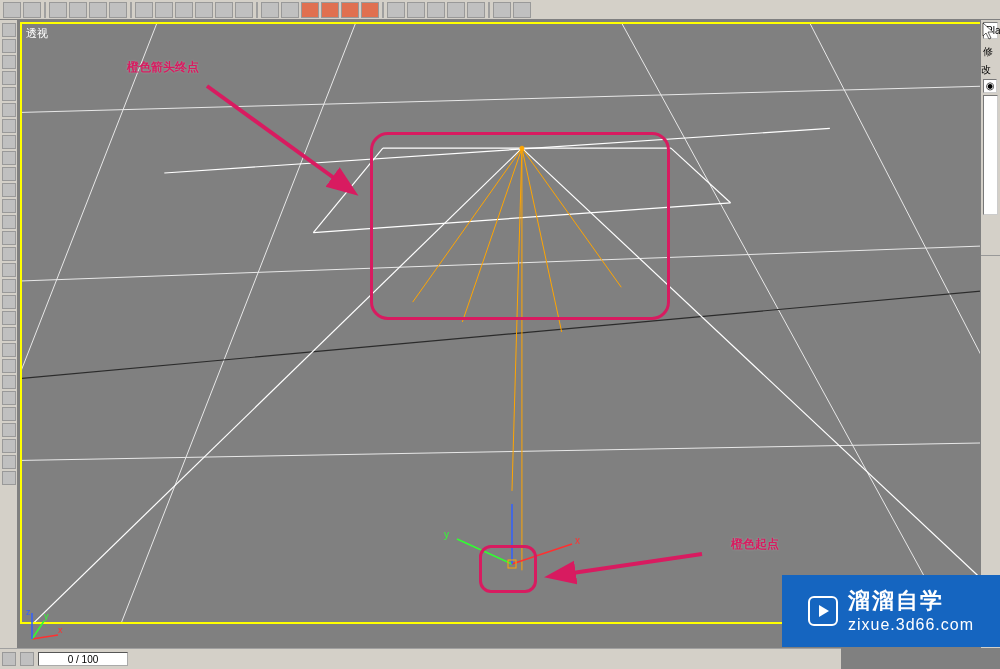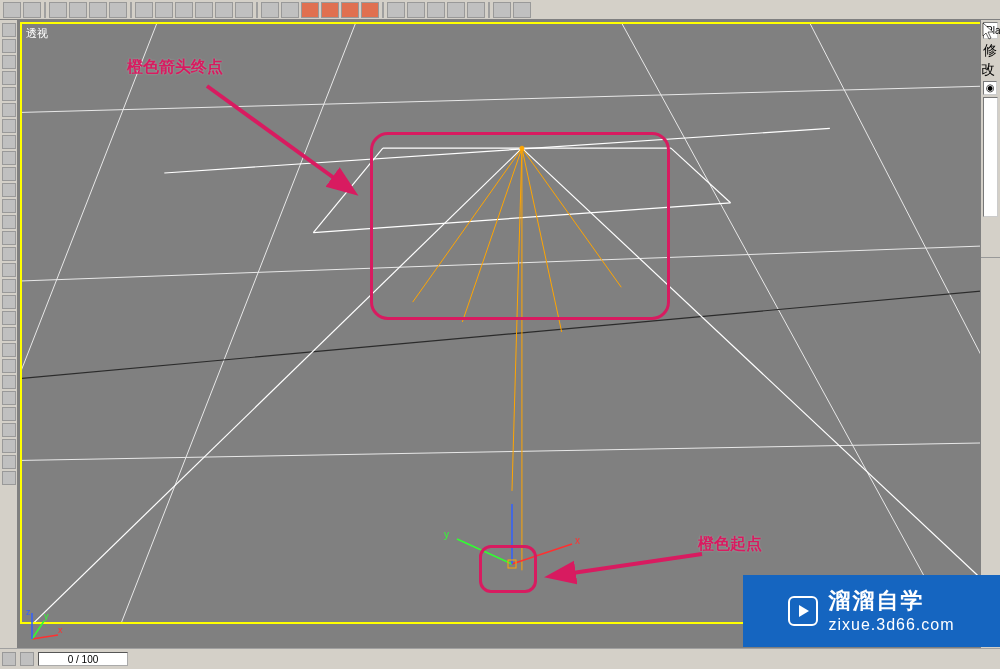--- a/index.html
+++ b/index.html
@@ -4,33 +4,33 @@
 <style>
   * { margin: 0; padding: 0; box-sizing: border-box; }
   body { width: 1000px; height: 669px; background: #808080; font-family: "Microsoft YaHei", Arial, sans-serif; overflow: hidden; position: relative; }
   .top-toolbar { position: absolute; top: 0; left: 0; width: 1000px; height: 20px; background: #d4d0c8; border-bottom: 1px solid #808080; display: flex; align-items: center; padding: 0 2px; }
   .top-toolbar .tb-item { width: 18px; height: 16px; margin: 0 1px; background: #c0c0c0; border: 1px solid #999; display: inline-block; }
   .top-toolbar .tb-sep { width: 2px; height: 16px; background: #a0a0a0; margin: 0 2px; }
   .left-toolbar { position: absolute; top: 20px; left: 0; width: 18px; height: 628px; background: #d4d0c8; border-right: 1px solid #808080; display: flex; flex-direction: column; align-items: center; padding-top: 2px; }
   .left-toolbar .lt-item { width: 14px; height: 14px; margin: 1px 0; background: #c0c0c0; border: 1px solid #999; }
   .right-panel { position: absolute; top: 20px; right: 0; width: 20px; height: 628px; background: #d4d0c8; border-left: 1px solid #808080; }
   .right-panel .rp-label { font-size: 10px; padding: 2px; color: #000; background: #fff; border: 1px inset #ccc; margin: 2px; display: block; }
-  .right-panel .rp-text { font-size: 14px; padding: 2px; color: #000; }
+  .right-panel .rp-text { font-size: 10px; padding: 2px; color: #000; }
   .viewport { position: absolute; top: 22px; left: 20px; width: 982px; height: 602px; border: 2px solid #ffff00; background: #808080; overflow: hidden; }
   .viewport-label { position: absolute; top: 2px; left: 4px; font-size: 11px; color: #fff; z-index: 3; }
   .grid-svg { position: absolute; top: 0; left: 0; width: 100%; height: 100%; }
   .annotation { position: absolute; z-index: 5; }
-  .annotation-text { color: #d81b60; font-size: 16px; font-weight: 600; text-shadow: 0 0 2px rgba(255,255,255,0.3); }
+  .annotation-text { color: #d81b60; font-size: 12px; font-weight: 600; text-shadow: 0 0 2px rgba(255,255,255,0.3); }
   .highlight-box { position: absolute; border: 3px solid #d81b60; border-radius: 18px; z-index: 4; }
-  .bottom-bar { position: absolute; left: 0; bottom: 0; width: 1000px; height: 21px; background: #d4d0c8; border-top: 1px solid #a0a0a0; display: flex; align-items: center; }
+  .bottom-bar { position: absolute; left: 0; bottom: 0; width: 841px; height: 21px; background: #d4d0c8; border-top: 1px solid #a0a0a0; display: flex; align-items: center; }
   .bottom-bar .bb-arrow { width: 14px; height: 14px; background: #c0c0c0; border: 1px solid #999; margin: 0 2px; }
   .timeline-slot { width: 90px; height: 14px; background: #fff; border: 1px inset #aaa; font-size: 10px; color: #000; text-align: center; line-height: 14px; margin: 0 2px; }
   .axis-tripod { position: absolute; left: 24px; bottom: 22px; width: 40px; height: 40px; z-index: 6; }
   .gizmo-tripod { position: absolute; z-index: 4; }
-  .watermark { position: absolute; right: 0; bottom: 22px; width: 257px; height: 72px; background: #1565c0; display: flex; align-items: center; justify-content: center; color: #fff; z-index: 10; }
+  .watermark { position: absolute; right: 0; bottom: 22px; width: 218px; height: 72px; background: #1565c0; display: flex; align-items: center; justify-content: center; color: #fff; z-index: 10; }
   .watermark .wm-icon { width: 30px; height: 30px; border: 2px solid #fff; border-radius: 6px; display: flex; align-items: center; justify-content: center; margin-right: 10px; }
   .watermark .wm-icon svg { width: 16px; height: 16px; }
   .watermark .wm-text { display: flex; flex-direction: column; line-height: 1.2; }
   .watermark .wm-main { font-size: 22px; font-weight: 600; letter-spacing: 2px; }
   .watermark .wm-sub { font-size: 16px; letter-spacing: 1px; }
   .cursor-icon { position: absolute; top: 22px; right: 4px; width: 14px; height: 18px; z-index: 7; }
 </style>
 </head>
 <body>
 
@@ -157,21 +157,21 @@
       <text x="143" y="50" fill="#ff3030" font-size="10">x</text>
       <line x1="80" y1="70" x2="25" y2="45" stroke="#30ff30" stroke-width="1.5"></line>
       <text x="12" y="44" fill="#30ff30" font-size="10">y</text>
       <line x1="80" y1="70" x2="80" y2="10" stroke="#3060ff" stroke-width="1.5"></line>
       <rect x="76" y="66" width="8" height="8" fill="none" stroke="#ffa500" stroke-width="1"></rect>
     </svg>
   </div>
 
   <div class="highlight-box" style="top:521px; left:457px; width:58px; height:48px; border-radius:12px;"></div>
 
-  <div class="annotation" style="top:510px; left:676px;font-family:Liberation Mono, monospace;">
+  <div class="annotation" style="top:510px; left:709px;">
     <span class="annotation-text">橙色起点</span>
   </div>
   <svg class="annotation" style="top:520px; left:515px; width:175px; height:50px; overflow:visible;">
     <defs>
       <marker id="arrowheadBot" markerWidth="8" markerHeight="8" refX="6" refY="3" orient="auto">
         <polygon points="0 0, 8 3, 0 6" fill="#d81b60"></polygon>
       </marker>
     </defs>
     <line x1="165" y1="10" x2="15" y2="32" stroke="#d81b60" stroke-width="4" marker-end="url(#arrowheadBot)"></line>
   </svg>

